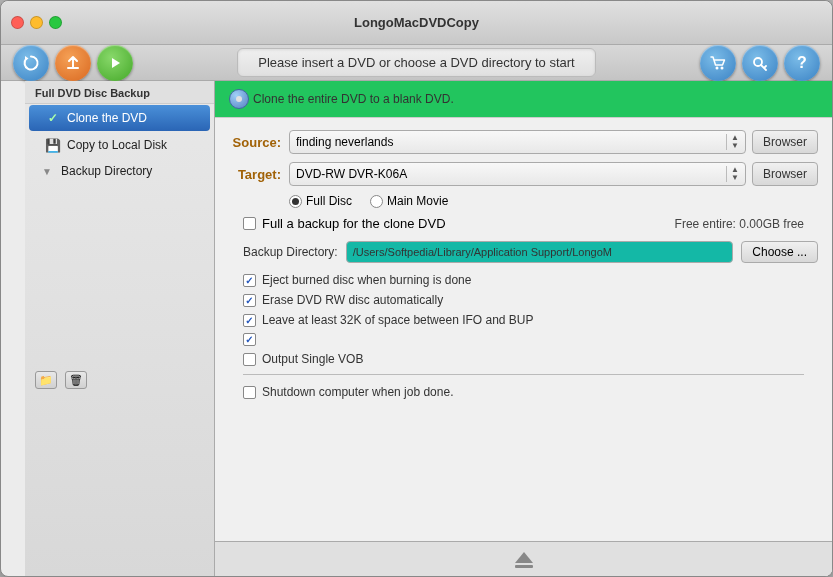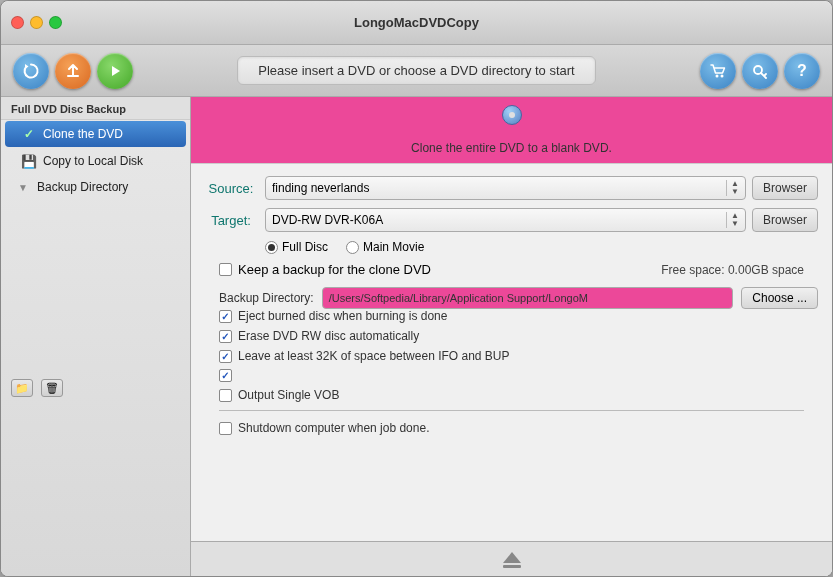--- a/index.html
+++ b/index.html
@@ -51,21 +51,21 @@
     .tl-yellow { background: #febc2e; }
     .tl-green { background: #28c840; }
     .titlebar-title {
       font-size: 13px;
       font-weight: 600;
       color: #333;
     }
     
     .toolbar {
       background: linear-gradient(to bottom, #d8d8d8, #c4c4c4);
-      height: 52px;
+      height: 36px;
       display: flex;
       align-items: center;
       padding: 0 12px;
       border-bottom: 1px solid #aaa;
       justify-content: space-between;
     }
     .toolbar-left {
       display: flex;
       gap: 6px;
       align-items: center;
@@ -110,20 +110,21 @@
       color: #333;
       text-align: center;
       box-shadow: inset 0 1px 3px rgba(0,0,0,0.1);
       min-width: 280px;
     }
     
     .main-content {
       display: flex;
       flex: 1;
       overflow: hidden;
+      padding-left: 24px;
     }
     
     .sidebar {
       width: 190px;
       background: linear-gradient(to bottom, #e8e8e8, #d8d8d8);
       border-right: 1px solid #aaa;
       display: flex;
       flex-direction: column;
       overflow: hidden;
     }
@@ -166,25 +167,24 @@
       flex: 1;
       background: #f0f0f0;
       overflow-y: auto;
       padding: 0;
       display: flex;
       flex-direction: column;
     }
     .clone-header {
       display: flex;
       align-items: center;
-      gap: 16px;
+      gap: 4px;
       padding: 8px 14px;
-      background: #ec4899;
+      background: #22c55e;
       border-bottom: 1px solid #ccc;
-      flex-direction: column;
     }
     .cd-icon {
       width: 20px;
       height: 20px;
       background: radial-gradient(circle at 35% 30%, #a0d0f8, #5580c0);
       border-radius: 50%;
       border: 1px solid #4466a0;
       position: relative;
     }
     .cd-icon::after {
@@ -206,24 +206,24 @@
       padding: 12px 14px;
     }
     .form-row {
       display: flex;
       align-items: center;
       margin-bottom: 8px;
       gap: 8px;
     }
     .form-label {
       width: 52px;
-      text-align: center;
+      text-align: right;
       font-size: 13px;
-      color: #0f766e;
-      font-weight: 400;
+      color: #a16207;
+      font-weight: 700;
     }
     .form-select-wrapper {
       flex: 1;
       display: flex;
       align-items: center;
       gap: 6px;
     }
     .select-control {
       display: flex;
       align-items: center;
@@ -329,31 +329,32 @@
     .free-space-text {
       font-size: 12px;
       color: #444;
       margin-left: auto;
       margin-right: 14px;
     }
     .backup-dir-row {
       display: flex;
       align-items: center;
       gap: 8px;
+      margin-bottom: 10px;
       margin-left: 14px;
     }
     .backup-dir-label {
       font-size: 12px;
       color: #333;
       white-space: nowrap;
     }
     .backup-dir-path {
       flex: 1;
       height: 22px;
-      background: #ec4899;
+      background: #14b8a6;
       border: 1px solid #aaa;
       border-radius: 4px;
       padding: 0 6px;
       font-size: 11px;
       color: #333;
       overflow: hidden;
       white-space: nowrap;
       display: flex;
       align-items: center;
     }
@@ -545,23 +546,23 @@
           </div>
           <div class="radio-option">
             <div class="radio-circle"></div>
             <span>Main Movie</span>
           </div>
         </div>
 
         <div style="display:flex;align-items:center;margin-bottom:10px;margin-left:14px;">
           <div class="checkbox-row-left">
             <div class="checkbox"></div>
-            <span>Keep a backup for the clone DVD</span>
+            <span>Full a backup for the clone DVD</span>
           </div>
-          <span class="free-space-text">Free space:  0.00GB space</span>
+          <span class="free-space-text">Free entire:  0.00GB free</span>
         </div>
 
         <div class="backup-dir-row">
           <span class="backup-dir-label">Backup Directory:</span>
           <div class="backup-dir-path">/Users/Softpedia/Library/Application Support/LongoM</div>
           <button class="choose-btn">Choose ...</button>
         </div>
 
         <div class="checkbox-row">
           <div class="checkbox checked"></div>

